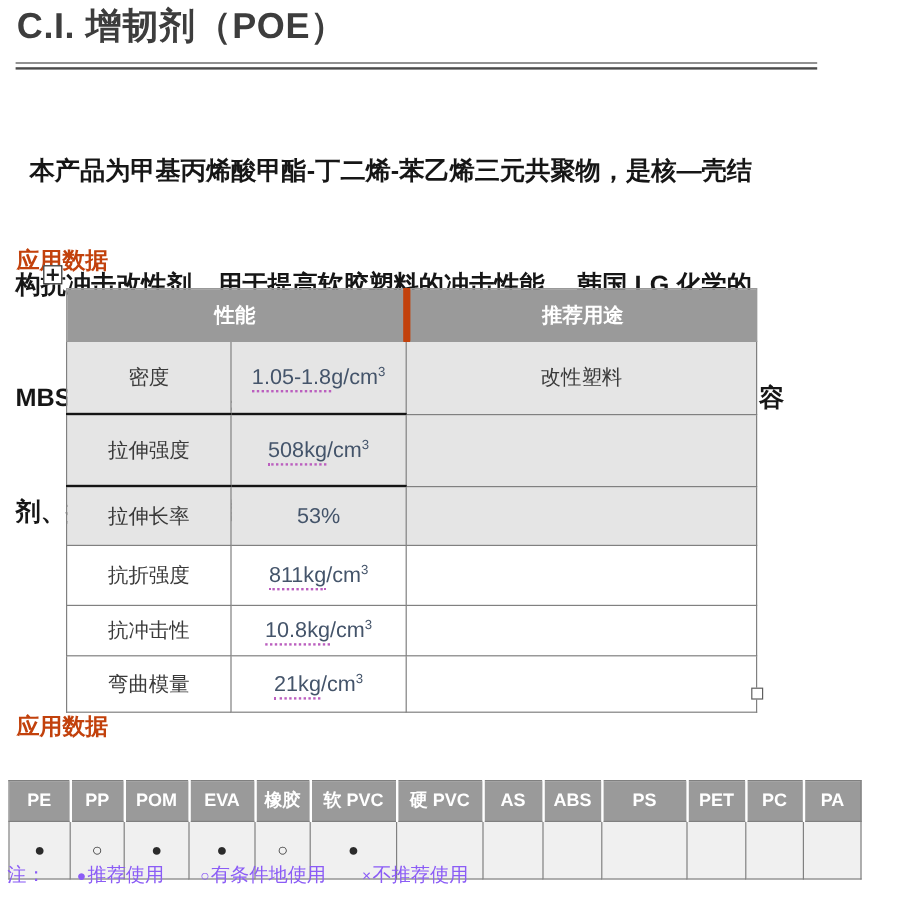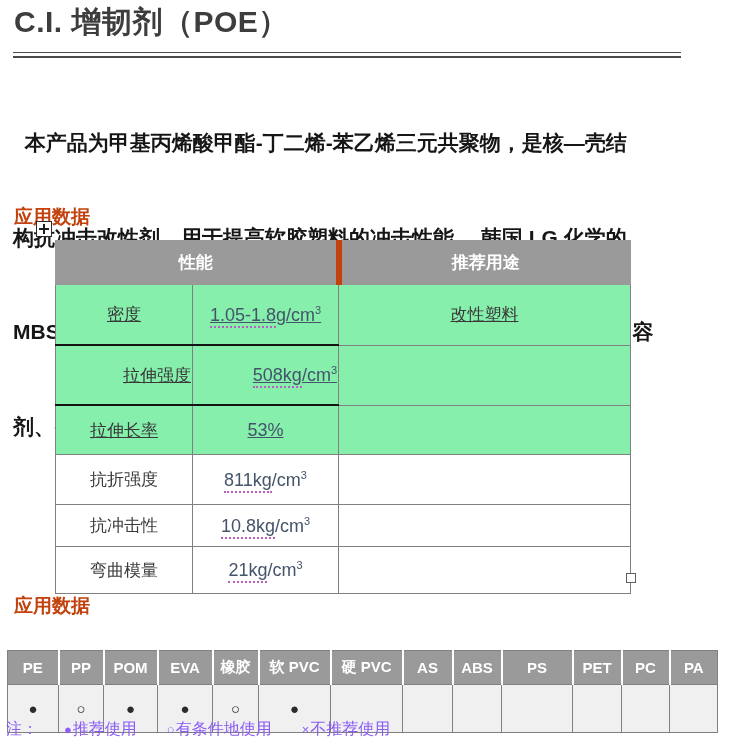--- a/index.html
+++ b/index.html
@@ -23,27 +23,27 @@
   .move-handle{position:absolute;left:36px;top:221px;width:14px;height:14px;background:#ffffff;
     border:1px solid #2b2b2b;z-index:3;}
   .mh-h{position:absolute;left:2px;right:2px;top:6px;height:1.5px;background:#1c1c1c;}
   .mh-v{position:absolute;top:2px;bottom:2px;left:6px;width:1.5px;background:#1c1c1c;}
   
   .t1{position:absolute;left:55px;top:240px;width:575px;border-collapse:collapse;table-layout:fixed;}
   .t1 th{background:#9a9a9a;color:#ffffff;font-size:17px;font-weight:700;height:41px;
     border:1px solid #9a9a9a;text-align:center;}
   .t1 th.div{border-left:6px solid #c2410c;}
   .t1 td{border:1px solid #808080;text-align:center;vertical-align:middle;}
-  .t1 tr.shade td{background:#86efac;text-decoration:underline;}
+  .t1 tr.shade td{background:#e5e5e5;}
   .t1 td.tb{border-bottom:2.5px solid #141414;}
   .t1 .lbl{color:#3a3a3a;font-size:17px;}
   .t1 .val{color:#44546a;font-size:18px;}
   .t1 .val sup{font-size:11px;}
   .dotted{border-bottom:2px dotted #bb5fbf;padding-bottom:1px;}
-  .r1 td{height:57px;} .r2 td{height:56px;text-align:right;} .r3 td{height:46px;}
+  .r1 td{height:57px;} .r2 td{height:56px;} .r3 td{height:46px;}
   .r4 td{height:47px;} .r5 td{height:39px;} .r6 td{height:44px;}
   .resize-handle{position:absolute;left:626px;top:573px;width:8px;height:8px;background:#ffffff;
     border:1px solid #5f5f5f;z-index:3;}
   
   .t2{position:absolute;left:7px;top:650px;width:710px;border-collapse:collapse;table-layout:fixed;}
   .t2 th{background:#9a9a9a;color:#ffffff;font-size:15px;font-weight:700;height:31px;
     border:1px solid #808080;text-align:center;}
   .t2 th.div{border-left:2px solid #ffffff;}
   .t2 td{background:#f0f0f0;border:1px solid #808080;height:45px;text-align:center;
     vertical-align:middle;font-size:15px;color:#2b2b2b;}

